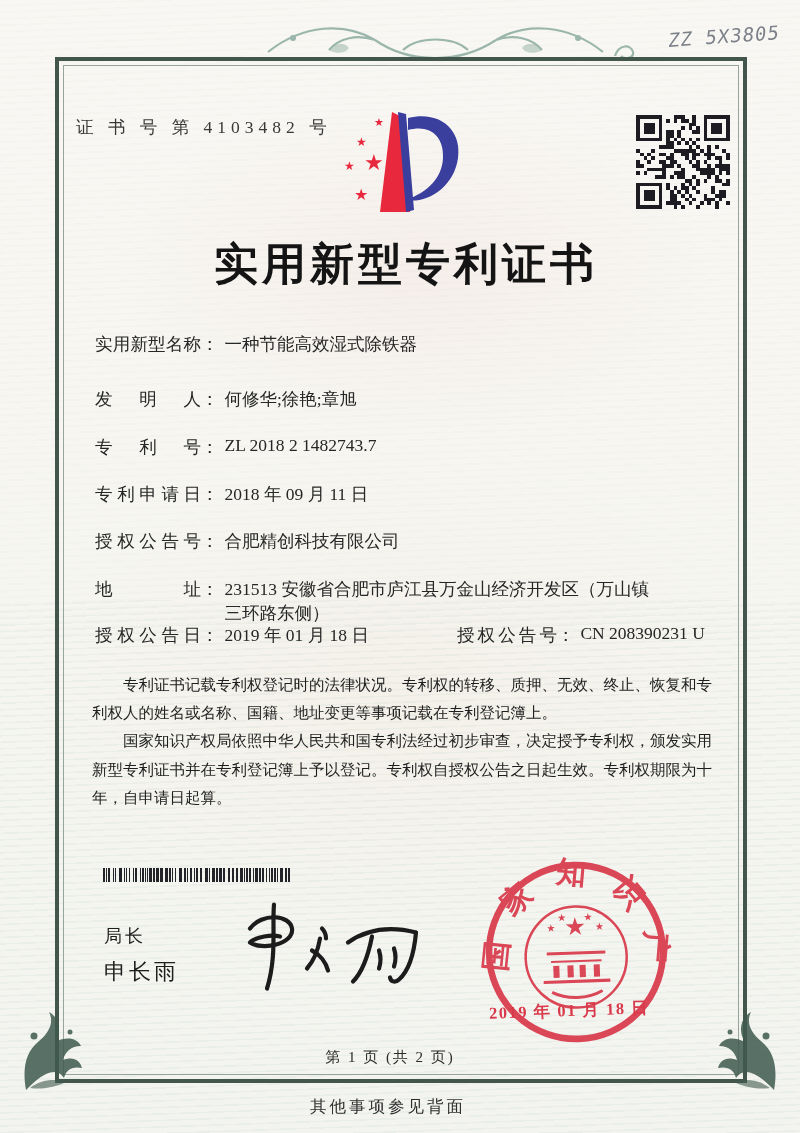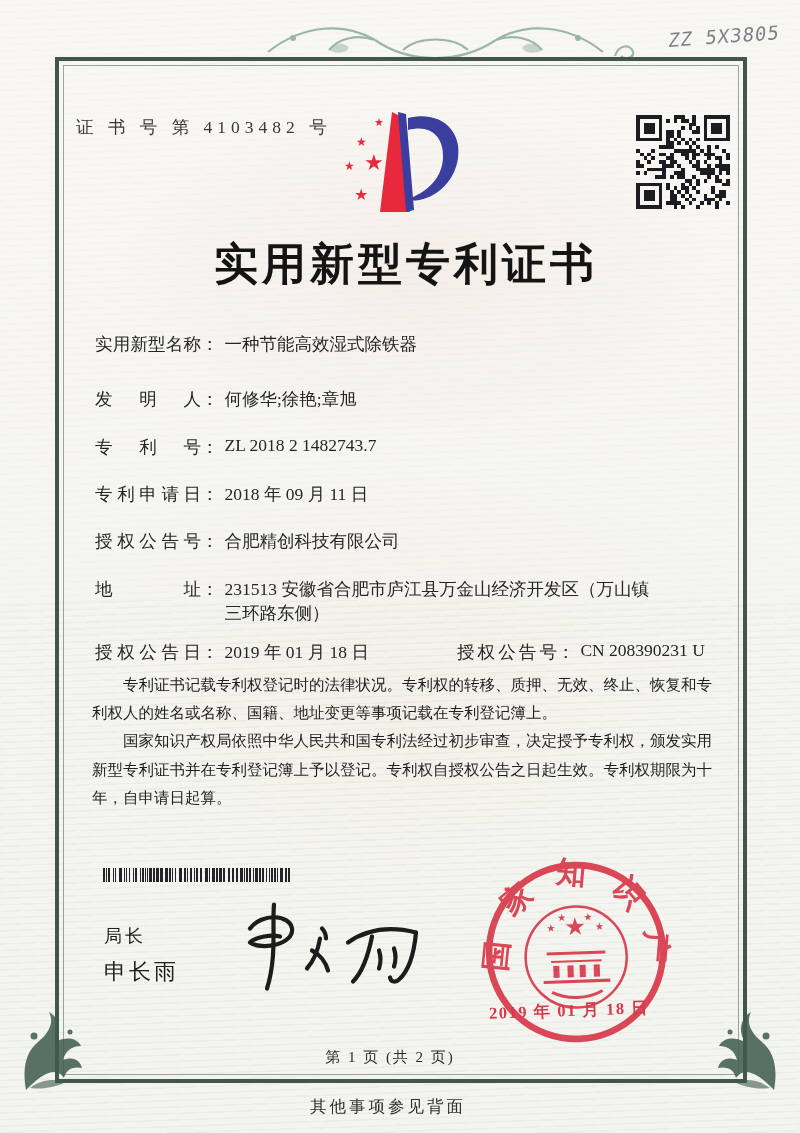--- a/index.html
+++ b/index.html
@@ -38,21 +38,21 @@
   .qr{position:absolute;left:636px;top:115px;width:94px;height:94px;}
   .qr svg{width:94px;height:94px;fill:#1c1c22;shape-rendering:crispEdges;}
   .title{position:absolute;left:0;width:800px;top:235px;text-align:center;
     font-size:44px;font-weight:700;letter-spacing:4px;color:#141414;padding-left:12px;}
   .fields{position:absolute;left:95px;top:332px;width:618px;font-size:17.5px;color:#262626;}
   .frow{position:absolute;left:0;display:flex;align-items:flex-start;}
   .flabel{display:inline-block;width:106px;text-align:justify;text-align-last:justify;flex:none;}
   .fcolon{flex:none;margin-right:6px;}
   .fvalue{white-space:pre-line;}
   .r0{top:0;} .r1{top:55px;} .r2{top:103px;} .r3{top:150px;} .r4{top:197px;}
-  .r5{top:245px;} .r6{top:308px;}
+  .r5{top:245px;} .r6{top:291px;}
   .grant-pair2{margin-left:64px;display:flex;}
   .grant-pair2 .flabel{width:100px;margin-left:24px;}
   .paragraphs{position:absolute;left:92px;top:671px;width:620px;
     font-size:15.5px;line-height:1.82;color:#1f1f1f;text-align:justify;}
   .paragraphs p{text-indent:2em;}
   .barcode{position:absolute;left:103px;top:868px;width:188px;height:14px;}
   .barcode svg{width:188px;height:14px;fill:#23232a;shape-rendering:crispEdges;}
   .signer-title{position:absolute;left:104px;top:924px;font-size:18px;letter-spacing:3px;color:#1e1e1e;}
   .signer-name{position:absolute;left:104px;top:957px;font-size:22px;letter-spacing:3px;color:#1e1e1e;font-family:Liberation Mono, monospace;}
   .signature{position:absolute;left:222px;top:898px;width:215px;height:96px;}

